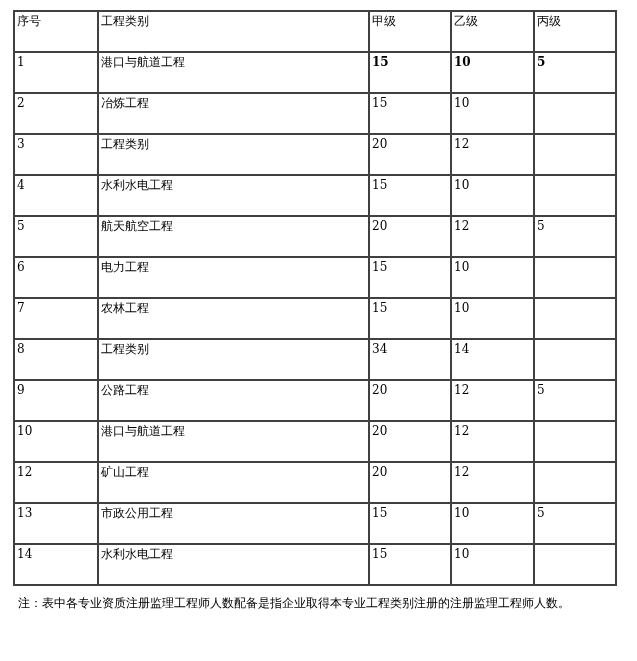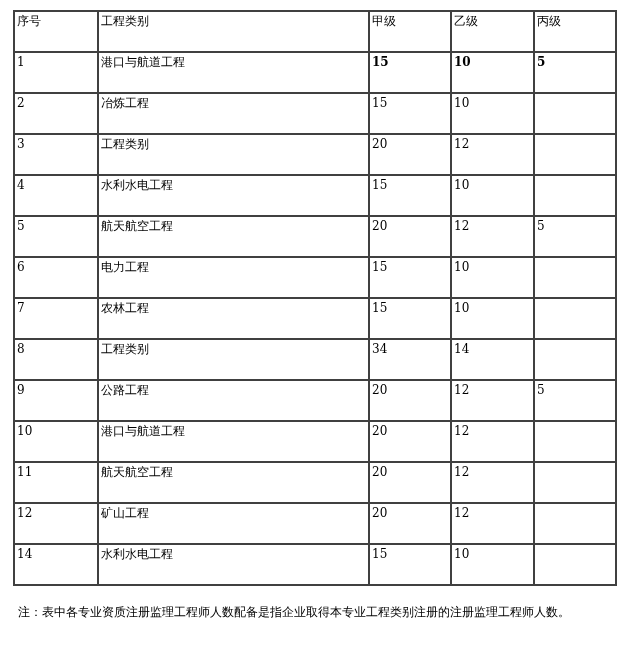--- a/index.html
+++ b/index.html
@@ -33,21 +33,21 @@
     line-height: 15px;
     padding: 2px 1px 1px 2px;
     height: 36px; 
     overflow: hidden;
     white-space: nowrap;
   }
   table.qual-table td.bold {
     font-weight: bold;
   }
   .footnote {
-    margin-top: 18px;
+    margin-top: 9px;
     margin-left: 5px;
     font-size: 12px;
     line-height: 16px;
     color: #000000;
   }
 </style>
 </head>
 <body>
 
 <table class="qual-table">
@@ -132,32 +132,32 @@
         <td>5</td>
       </tr>
       <tr>
         <td>10</td>
         <td>港口与航道工程</td>
         <td>20</td>
         <td>12</td>
         <td></td>
       </tr>
       <tr>
-        <td>11</td>
-        <td>航天航空工程</td>
+        <td>12</td>
+        <td>矿山工程</td>
         <td>20</td>
         <td>12</td>
         <td></td>
       </tr>
       <tr>
-        <td>12</td>
-        <td>矿山工程</td>
-        <td>20</td>
-        <td>12</td>
-        <td></td>
+        <td>13</td>
+        <td>市政公用工程</td>
+        <td>15</td>
+        <td>10</td>
+        <td>5</td>
       </tr>
       <tr>
         <td>14</td>
         <td>水利水电工程</td>
         <td>15</td>
         <td>10</td>
         <td></td>
       </tr>
     </tbody>
 </table>

